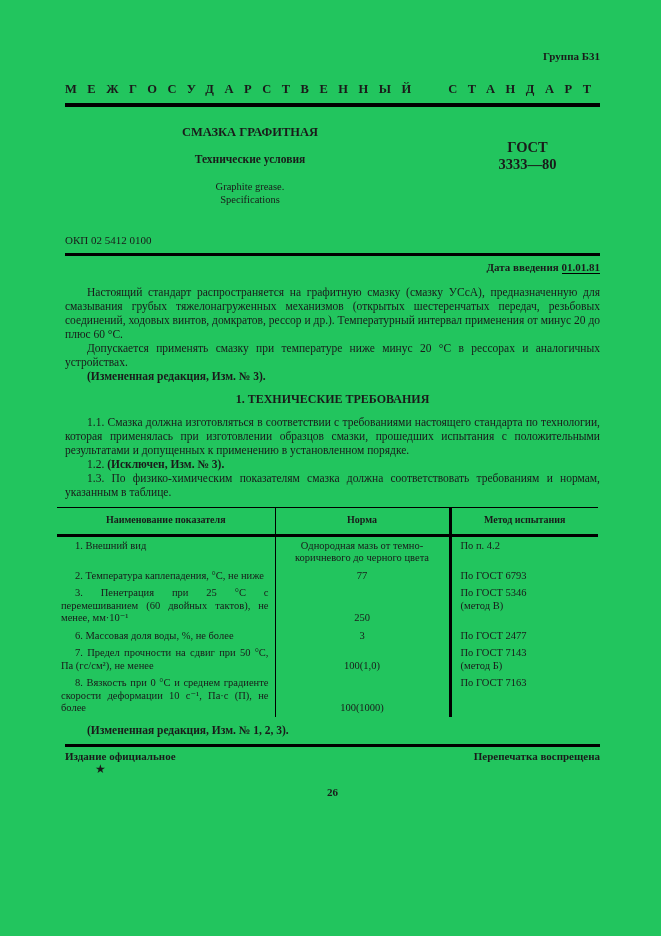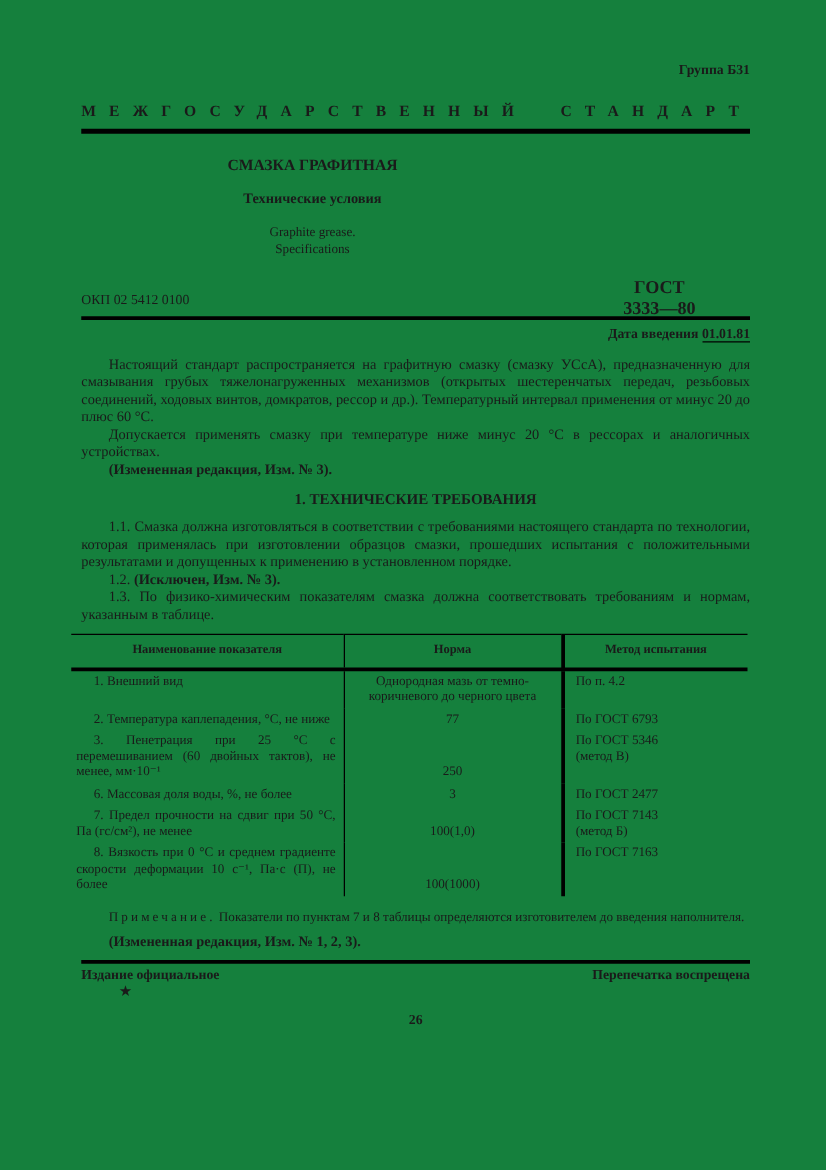--- a/index.html
+++ b/index.html
@@ -1,21 +1,21 @@
 <!DOCTYPE html>
 <html lang="ru"><head>
 <meta charset="utf-8">
 <style>
   html, body { margin: 0; padding: 0; background: #ffffff; }
   .page {
     position: relative;
     width: 661px;
     height: 936px;
     margin: 0 auto;
-    background: #15803d;
+    background: #22c55e;
     color: #1a1a1a;
     font-family: "Liberation Serif", "DejaVu Serif", serif;
     font-size: 11.5px;
     line-height: 14px;
     box-sizing: border-box;
     padding: 50px 61px 0 65px;
     overflow: hidden;
   }
   .b { font-weight: bold; }
   .group-label {
@@ -33,21 +33,20 @@
     word-spacing: 13px;
     white-space: nowrap;
   }
   .rule { background: #000; }
   .rule-1 { height: 4px; margin-top: 7px; }
   .title-block {
     margin-top: 16px;
     display: flex;
     align-items: flex-start;
     height: 102px;
-    flex-direction: column;
   }
   .title-left { width: 370px; text-align: center; }
   .doc-title { font-weight: bold; font-size: 12.5px; line-height: 14px; margin-top: 2px; }
   .doc-subtitle { font-weight: bold; font-size: 11.5px; line-height: 14px; margin-top: 13px; }
   .doc-title-en { font-size: 10.5px; line-height: 13px; margin-top: 14px; }
   .doc-subtitle-en { font-size: 10.5px; line-height: 13px; }
   .gost-block {
     margin-left: auto;
     width: 145px;
     text-align: center;
@@ -231,21 +230,20 @@
 (метод Б)</td>
       </tr>
       <tr>
         <td class="cell-name">8. Вязкость при 0 °С и среднем градиенте скорости деформации 10 с⁻¹, Па·с (П), не более</td>
         <td class="cell-norm">100(1000)</td>
         <td class="cell-method">По ГОСТ 7163</td>
       </tr>
     </tbody>
   </table>
 
-  <div class="note"><span class="note-label">Примечание.</span><span> Показатели по пунктам 7 и 8 таблицы определяются изготовителем до введения наполнителя.</span></div>
 
   <div class="amendment">(Измененная редакция, Изм. № 1, 2, 3).</div>
 
   <div class="rule rule-3"></div>
 
   <div class="footer-row">
     <span>Издание официальное</span>
     <span>Перепечатка воспрещена</span>
   </div>
 

